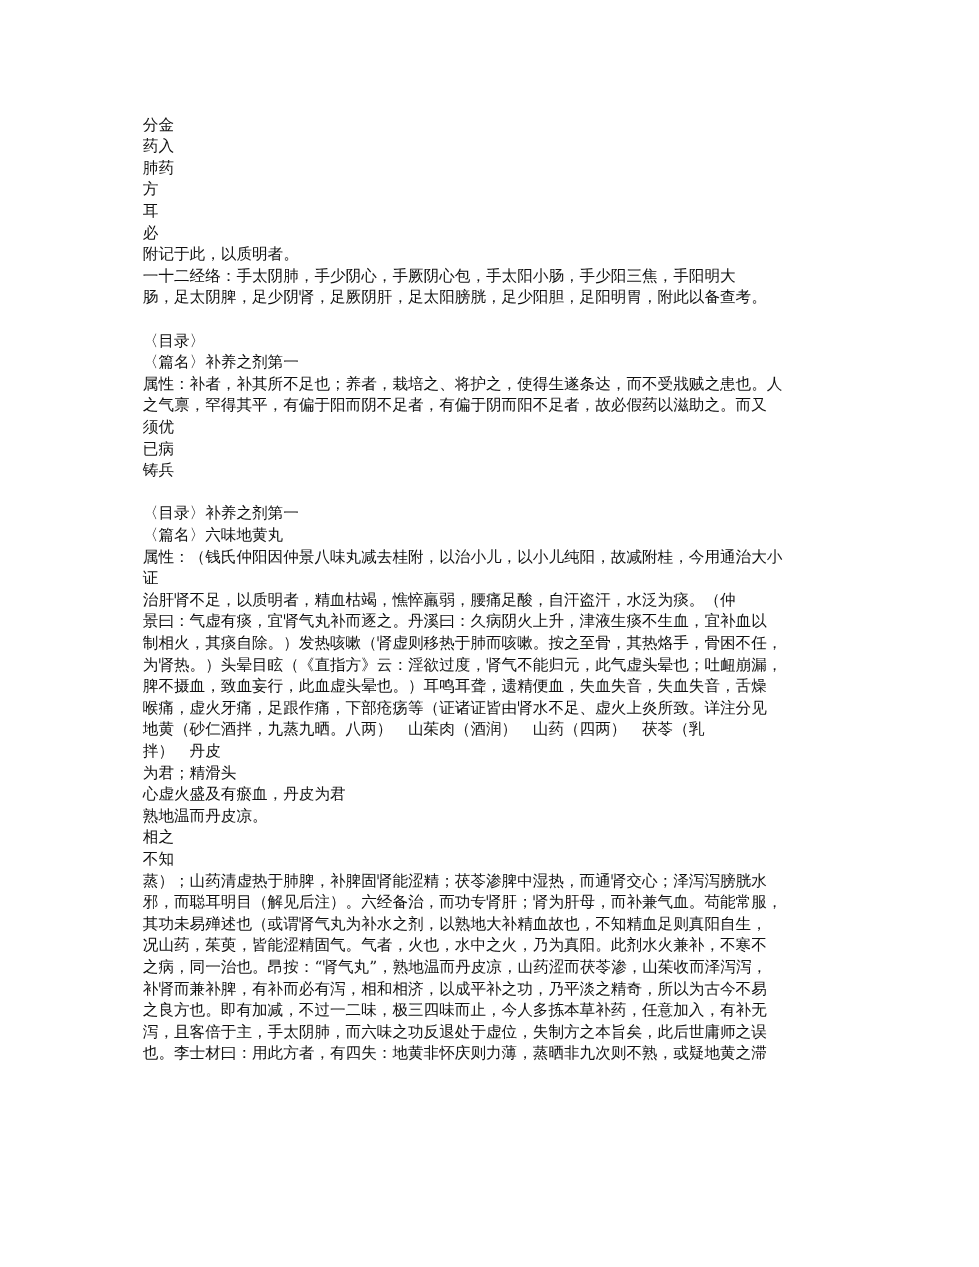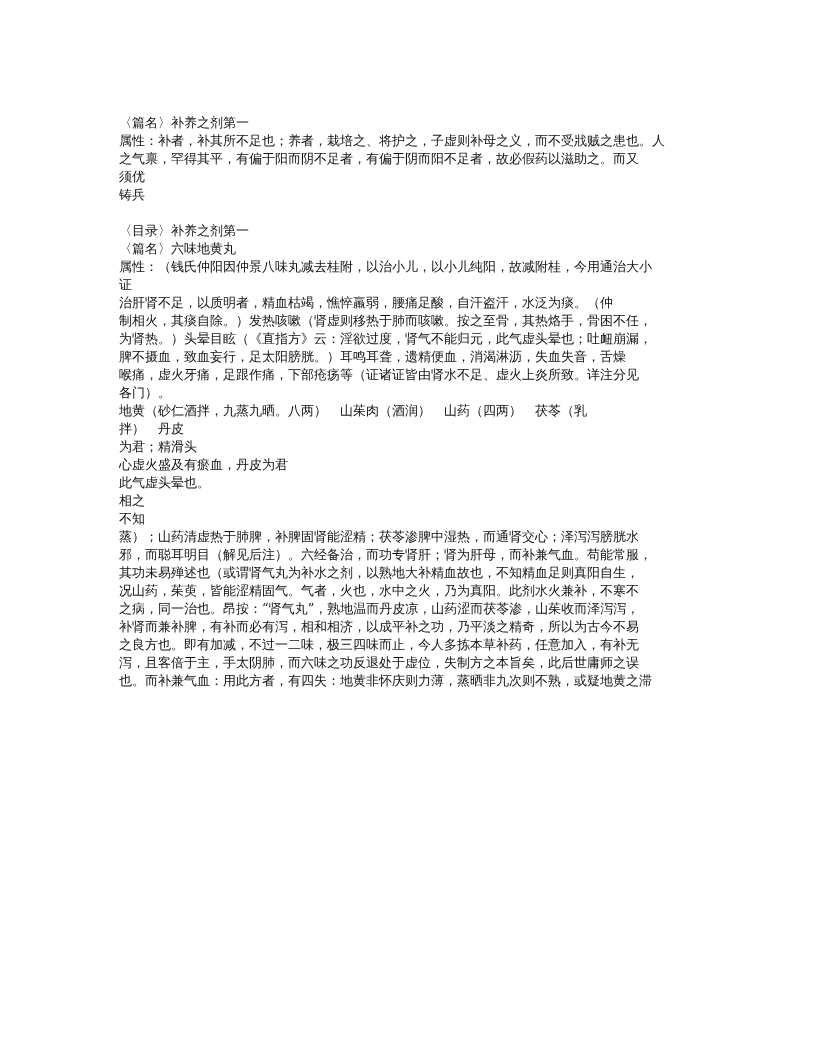--- a/index.html
+++ b/index.html
@@ -14,50 +14,63 @@
     line-height: 18px;
     color: #111111;
   }
   .line { white-space: nowrap; height: 18px; }
   .blank { height: 18px; }
 </style>
 </head>
 <body>
 
 <div class="page">
+  <div>
+    <div class="line">分金</div>
+    <div class="line">药入</div>
+    <div class="line">肺药</div>
+    <div class="line">方</div>
+    <div class="line">耳</div>
+    <div class="line">必</div>
+    <div class="line">附记于此，以质明者。</div>
+    <div class="line">一十二经络：手太阴肺，手少阴心，手厥阴心包，手太阳小肠，手少阳三焦，手阳明大</div>
+    <div class="line">肠，足太阴脾，足少阴肾，足厥阴肝，足太阳膀胱，足少阳胆，足阳明胃，附此以备查考。</div>
+  </div>
   <div class="blank"></div>
   <div>
+    <div class="line">〈目录〉</div>
     <div class="line">〈篇名〉补养之剂第一</div>
-    <div class="line">属性：补者，补其所不足也；养者，栽培之、将护之，子虚则补母之义，而不受戕贼之患也。人</div>
+    <div class="line">属性：补者，补其所不足也；养者，栽培之、将护之，使得生遂条达，而不受戕贼之患也。人</div>
     <div class="line">之气禀，罕得其平，有偏于阳而阴不足者，有偏于阴而阳不足者，故必假药以滋助之。而又</div>
     <div class="line">须优</div>
+    <div class="line">已病</div>
     <div class="line">铸兵</div>
   </div>
   <div class="blank"></div>
   <div>
     <div class="line">〈目录〉补养之剂第一</div>
     <div class="line">〈篇名〉六味地黄丸</div>
     <div class="line">属性：（钱氏仲阳因仲景八味丸减去桂附，以治小儿，以小儿纯阳，故减附桂，今用通治大小</div>
     <div class="line">证</div>
     <div class="line">治肝肾不足，以质明者，精血枯竭，憔悴羸弱，腰痛足酸，自汗盗汗，水泛为痰。（仲</div>
+    <div class="line">景曰：气虚有痰，宜肾气丸补而逐之。丹溪曰：久病阴火上升，津液生痰不生血，宜补血以</div>
     <div class="line">制相火，其痰自除。）发热咳嗽（肾虚则移热于肺而咳嗽。按之至骨，其热烙手，骨困不任，</div>
     <div class="line">为肾热。）头晕目眩（《直指方》云：淫欲过度，肾气不能归元，此气虚头晕也；吐衄崩漏，</div>
-    <div class="line">脾不摄血，致血妄行，足太阳膀胱。）耳鸣耳聋，遗精便血，消渴淋沥，失血失音，舌燥</div>
+    <div class="line">脾不摄血，致血妄行，此血虚头晕也。）耳鸣耳聋，遗精便血，失血失音，失血失音，舌燥</div>
     <div class="line">喉痛，虚火牙痛，足跟作痛，下部疮疡等（证诸证皆由肾水不足、虚火上炎所致。详注分见</div>
-    <div class="line">各门）。</div>
     <div class="line">地黄（砂仁酒拌，九蒸九晒。八两）　山茱肉（酒润）　山药（四两）　茯苓（乳</div>
     <div class="line">拌）　丹皮</div>
     <div class="line">为君；精滑头</div>
     <div class="line">心虚火盛及有瘀血，丹皮为君</div>
-    <div class="line">此气虚头晕也。</div>
+    <div class="line">熟地温而丹皮凉。</div>
     <div class="line">相之</div>
     <div class="line">不知</div>
     <div class="line">蒸）；山药清虚热于肺脾，补脾固肾能涩精；茯苓渗脾中湿热，而通肾交心；泽泻泻膀胱水</div>
     <div class="line">邪，而聪耳明目（解见后注）。六经备治，而功专肾肝；肾为肝母，而补兼气血。苟能常服，</div>
     <div class="line">其功未易殚述也（或谓肾气丸为补水之剂，以熟地大补精血故也，不知精血足则真阳自生，</div>
     <div class="line">况山药，茱萸，皆能涩精固气。气者，火也，水中之火，乃为真阳。此剂水火兼补，不寒不</div>
     <div class="line">之病，同一治也。昂按：“肾气丸”，熟地温而丹皮凉，山药涩而茯苓渗，山茱收而泽泻泻，</div>
     <div class="line">补肾而兼补脾，有补而必有泻，相和相济，以成平补之功，乃平淡之精奇，所以为古今不易</div>
     <div class="line">之良方也。即有加减，不过一二味，极三四味而止，今人多拣本草补药，任意加入，有补无</div>
     <div class="line">泻，且客倍于主，手太阴肺，而六味之功反退处于虚位，失制方之本旨矣，此后世庸师之误</div>
-    <div class="line">也。而补兼气血：用此方者，有四失：地黄非怀庆则力薄，蒸晒非九次则不熟，或疑地黄之滞</div>
+    <div class="line">也。李士材曰：用此方者，有四失：地黄非怀庆则力薄，蒸晒非九次则不熟，或疑地黄之滞</div>
   </div>
 </div>
 
 </body></html>

